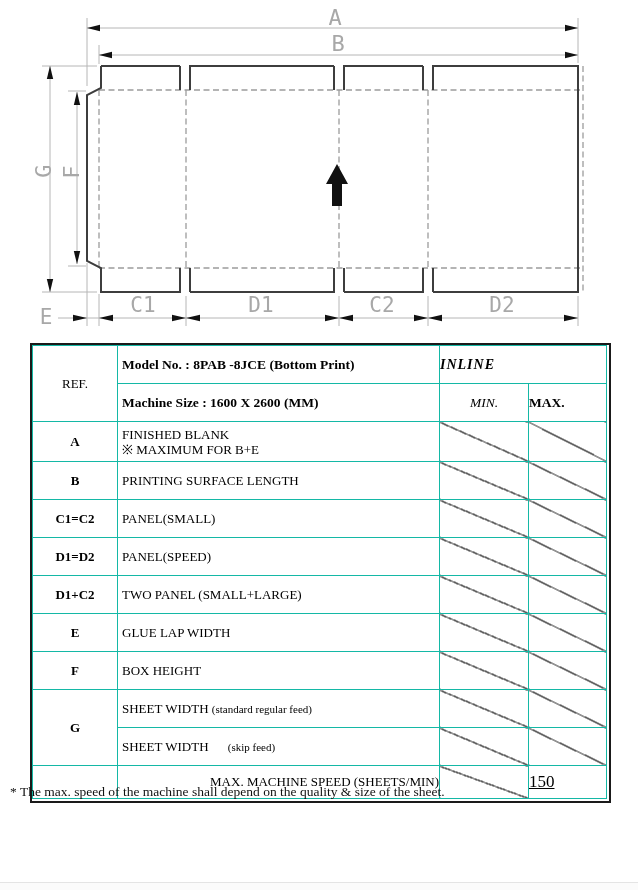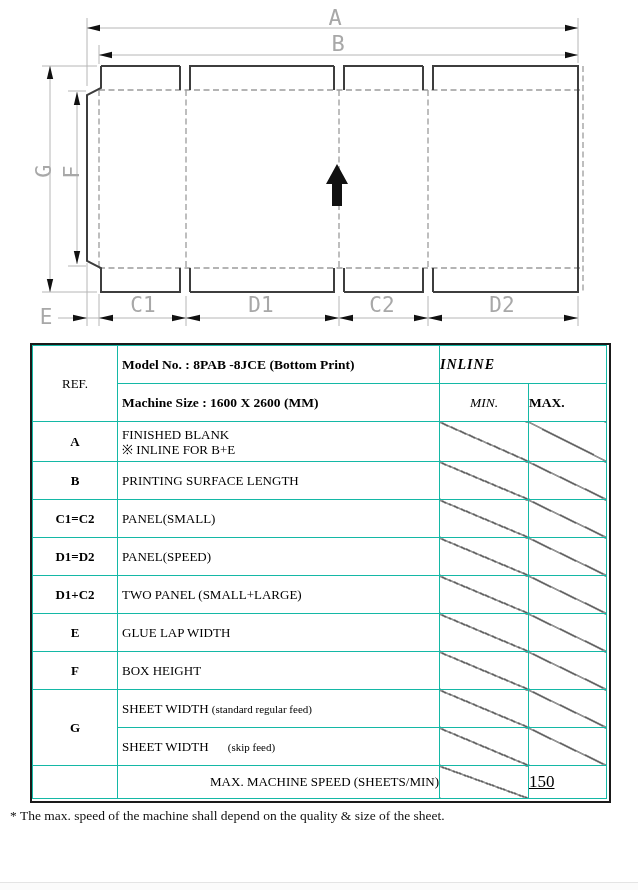--- a/index.html
+++ b/index.html
@@ -40,21 +40,21 @@
   .two-line div { line-height:15px; }
   .diag {
     background-image:linear-gradient(to top right,
       transparent 0,
       transparent calc(50% - 0.6px),
       #2a2a2a calc(50% - 0.6px),
       #2a2a2a calc(50% + 0.6px),
       transparent calc(50% + 0.6px));
   }
   
-  .footnotes { position:absolute; left:10px; top:804px; font-size:13.5px; color:#111; line-height:23.5px; }
+  .footnotes { position:absolute; left:10px; top:780px; font-size:13.5px; color:#111; line-height:23.5px; }
   .bottom-strip { position:absolute; left:0; top:882px; width:638px; height:8px;
     background:#fbfbfb; border-top:1px solid #e4e4e4; }
 </style>
 </head>
 <body>
 
 <div id="page">
 
   <svg id="diagram" width="638" height="338" viewBox="0 0 638 338" xmlns="http://www.w3.org/2000/svg">
 
@@ -142,21 +142,21 @@
       <tr class="hrow">
         <td class="model-cell">Machine Size : 1600 X 2600 (MM)</td>
         <td class="min-hdr">MIN.</td>
         <td class="max-hdr">MAX.</td>
       </tr>
 
       <tr class="row-a">
         <td class="ref-cell">A</td>
         <td class="desc-cell two-line">
           <div>FINISHED BLANK</div>
-          <div>※ INLINE FOR B+E</div>
+          <div>※ MAXIMUM FOR B+E</div>
         </td>
         <td class="diag"></td>
         <td class="diag"></td>
       </tr>
 
       <tr class="drow">
         <td class="ref-cell">B</td>
         <td class="desc-cell">PRINTING SURFACE LENGTH</td>
         <td class="diag"></td>
         <td class="diag"></td>

